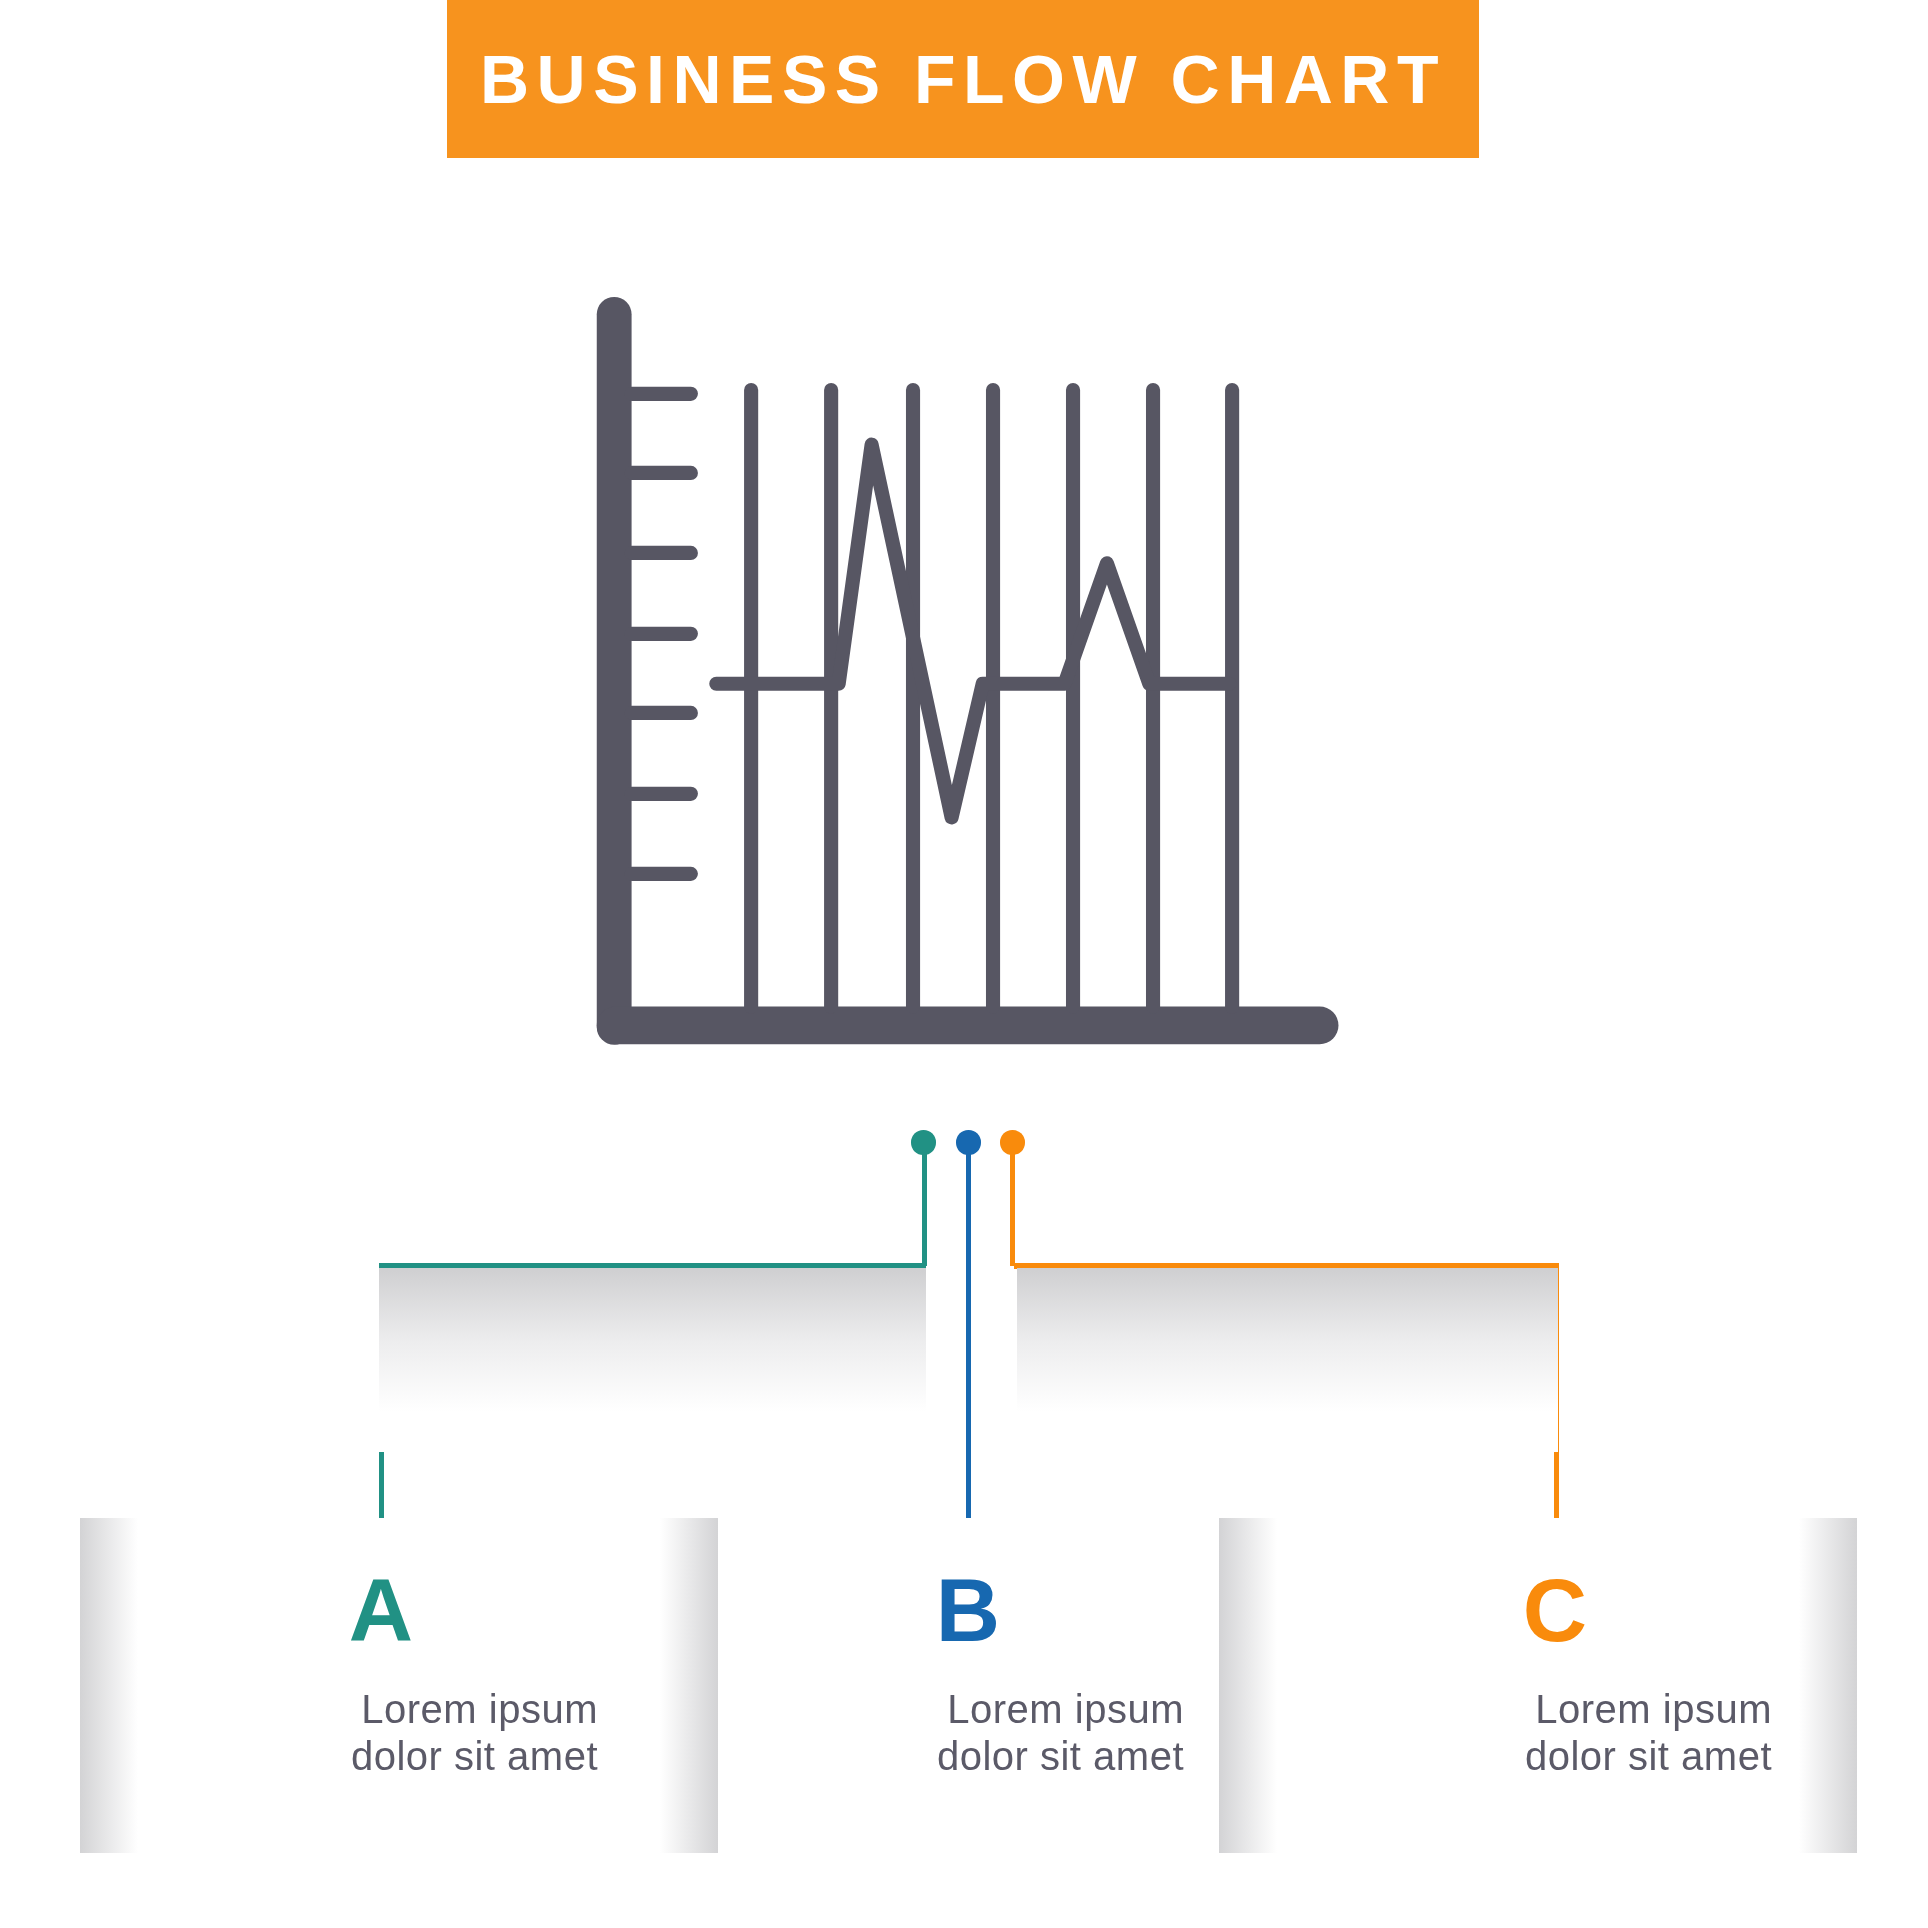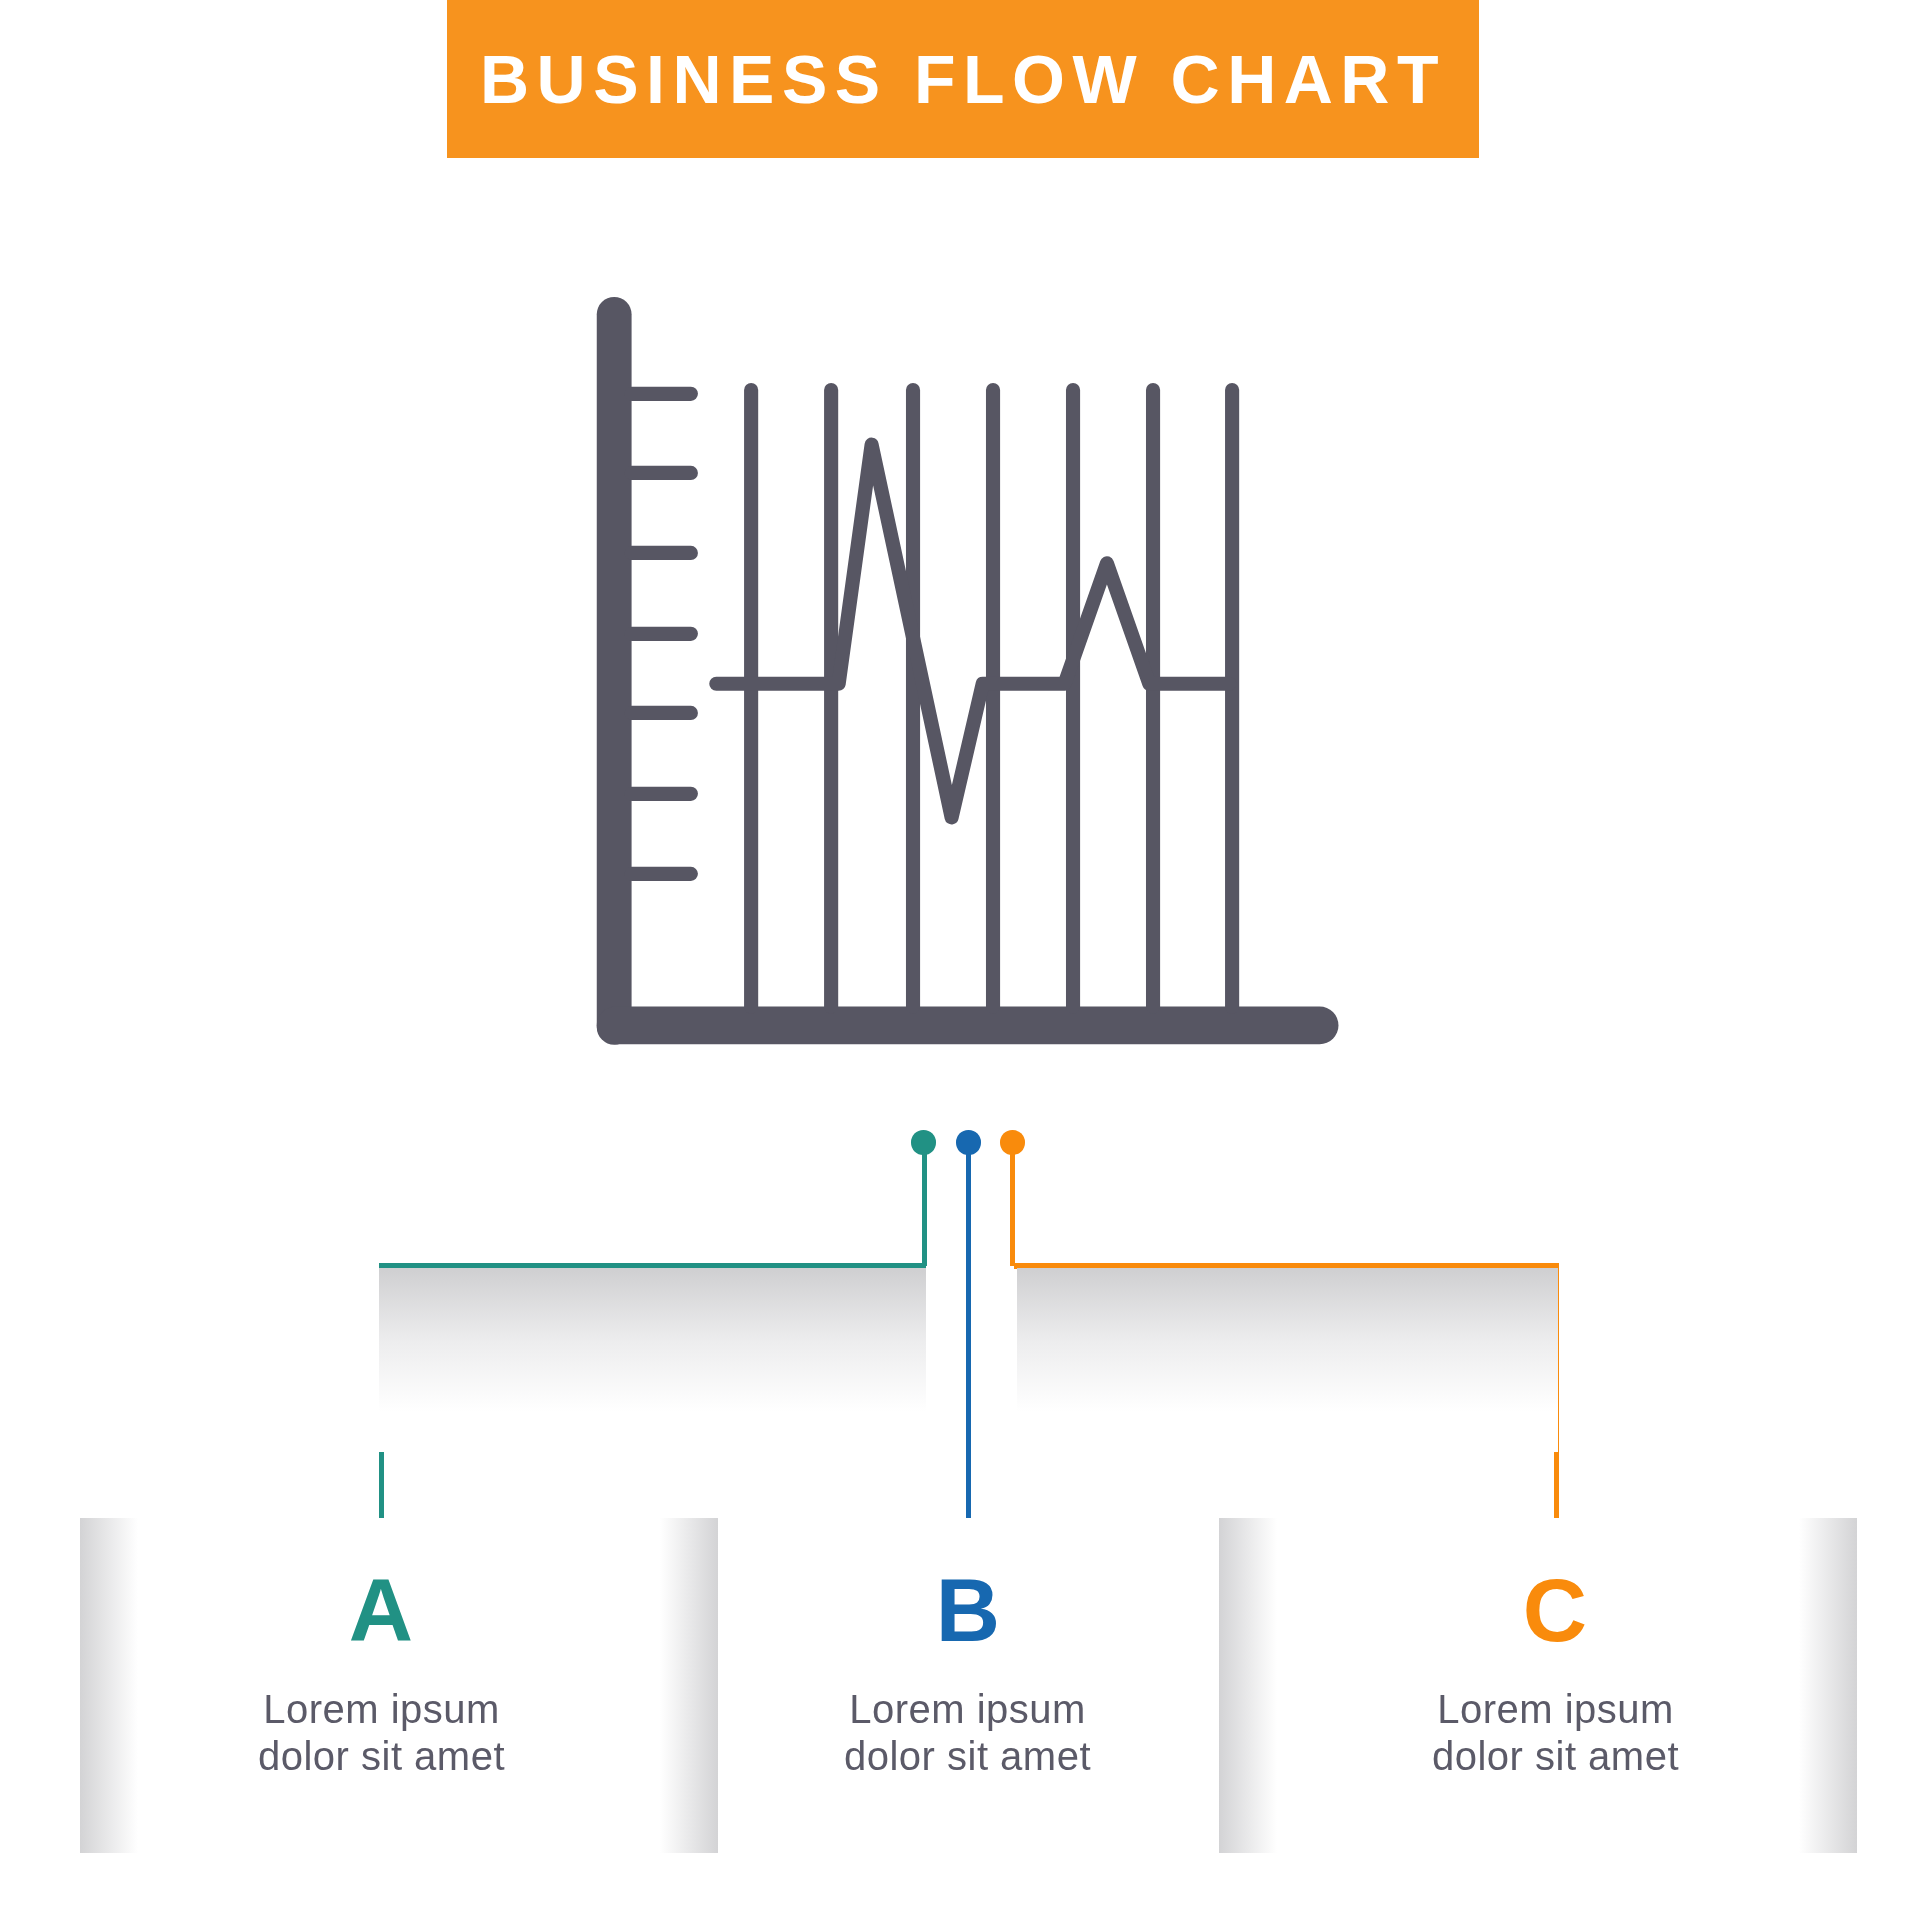--- a/index.html
+++ b/index.html
@@ -45,21 +45,21 @@
   .card-a{left:80px;width:638px;}
   .card-b{left:718px;width:501px;background:#ffffff;}
   .card-c{left:1219px;width:638px;}
 
   
   .letter{position:absolute;top:1566px;width:282px;text-align:center;
           font-size:89px;line-height:89px;font-weight:700;}
   .letter.a{left:240px;}
   .letter.b{left:827px;}
   .letter.c{left:1414px;}
-  .desc{position:absolute;top:1686px;width:433px;text-align:center;
+  .desc{position:absolute;top:1686px;width:433px;text-align:right;
         color:var(--text-gray);font-size:40px;line-height:47px;letter-spacing:0.5px;}
   .desc.a{left:165px;}
   .desc.b{left:751px;}
   .desc.c{left:1339px;}
 </style>
 </head>
 <body>
 
 <div class="stage">
 

